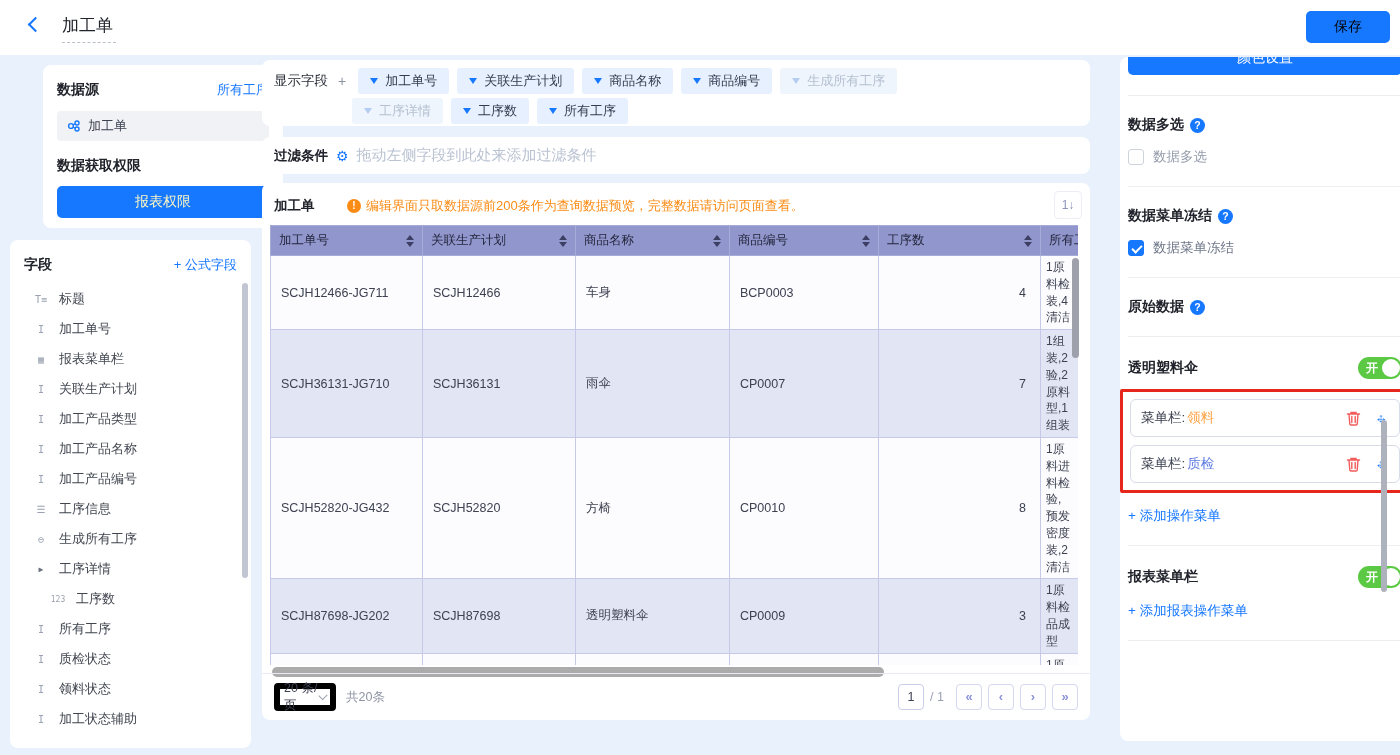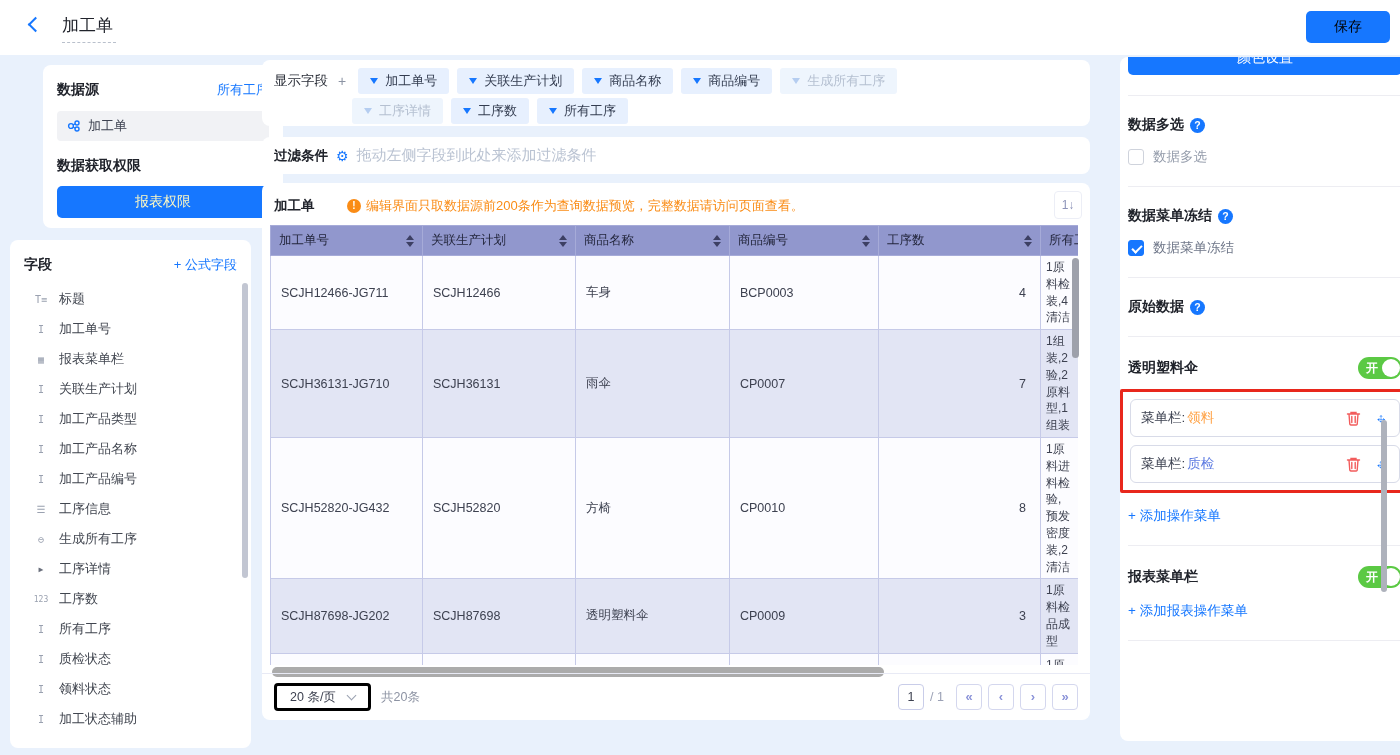--- a/index.html
+++ b/index.html
@@ -75,22 +75,22 @@
   td { padding:0 10px; color:#3d4150; background:#fcfcff; }
   tr.alt td { background:#e2e5f4; }
   td.num { text-align:right; padding-right:14px; }
   td.steps { font-size:12px; padding:3px 5px; white-space:pre-line; line-height:1.4; vertical-align:middle; }
   tr.h55 td{height:55px} tr.h58 td{height:58px} tr.h88 td{height:88px} tr.h46 td{height:46px}
   tr.h50 td{height:50px}
   #vscroll { position:absolute; left:810px; top:75px; width:7px; height:100px; background:#9ea1ab; border-radius:4px; }
   #hscroll { position:absolute; left:10px; top:484px; width:612px; height:10px; background:#ababab; border-radius:5px; }
   #pager { position:absolute; left:0; bottom:0; width:828px; height:47px; border-top:1px solid #e8eaf5;
     display:flex; align-items:center; padding:0 12px; }
-  #psize { width:97px; height:28px; border:3px solid #000000; border-radius:4px; display:flex; align-items:center;
-    justify-content:space-between; padding:0 13px; font-size:12.5px; color:#3d4150; cursor:pointer; }
+  #psize { width:62px; height:28px; border:6px solid #000000; border-radius:4px; display:flex; align-items:center;
+    justify-content:space-between; padding:0 4px; font-size:12.5px; color:#3d4150; cursor:pointer; }
   .sel-chev { width:7px; height:7px; border-right:1.5px solid #9aa1b0; border-bottom:1.5px solid #9aa1b0;
     transform:rotate(45deg); margin-top:-3px; }
   #ptotal { margin-left:10px; font-size:12.5px; color:#8d93a3; }
   #pright { margin-left:auto; display:flex; align-items:center; gap:6px; }
   #pnum { width:26px; height:26px; border:1px solid #c9cde9; border-radius:4px; text-align:center;
     line-height:24px; font-size:12.5px; color:#3d4150; background:#fff; }
   #pof { font-size:12.5px; color:#9ba1b5; margin-right:6px; }
   .pg-btn { width:26px; height:26px; border:1px solid #d4d7ee; border-radius:4px; background:#fff; color:#8a92d8;
     font-size:13px; line-height:24px; text-align:center; cursor:pointer; font-weight:bold; }
 
@@ -200,21 +200,21 @@
       </div>
     <div class="field-item">
         <span class="ficon">⊖</span>
         <span>生成所有工序</span>
       </div>
     <div class="field-item">
         <span class="ficon" style="color:#6a6f7c;font-size:8px;">▶</span>
         <span>工序详情</span>
       </div>
     <div class="field-item">
-        <span class="ficon" style="font-size:8px;">123</span>
+        <span class="ficon" style="font-size:8px;margin-left:17px;">123</span>
         <span>工序数</span>
       </div>
     <div class="field-item">
         <span class="ficon">I</span>
         <span>所有工序</span>
       </div>
     <div class="field-item">
         <span class="ficon">I</span>
         <span>质检状态</span>
       </div>

